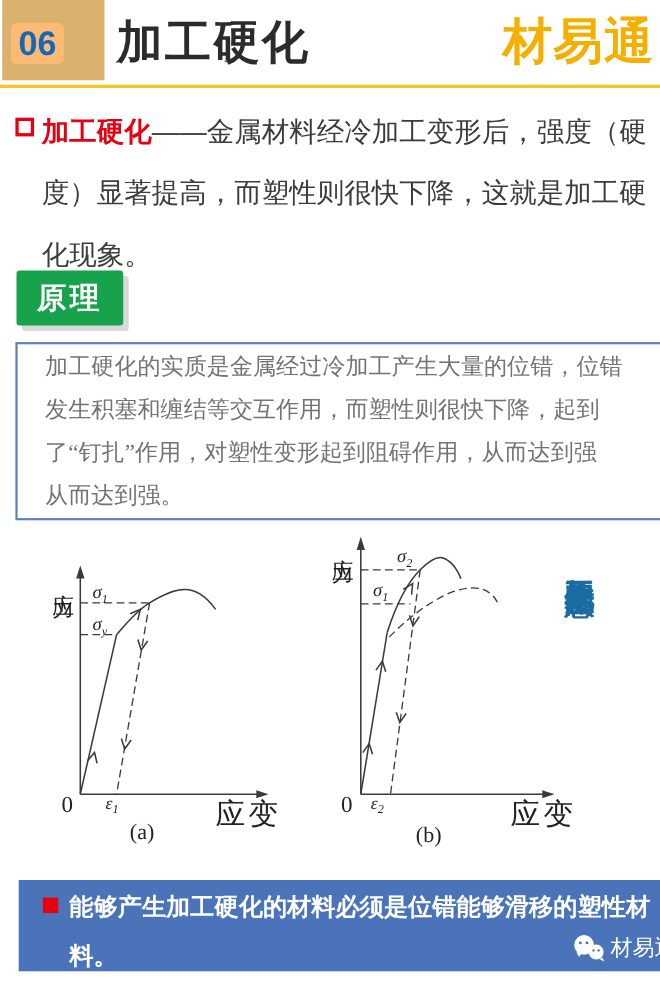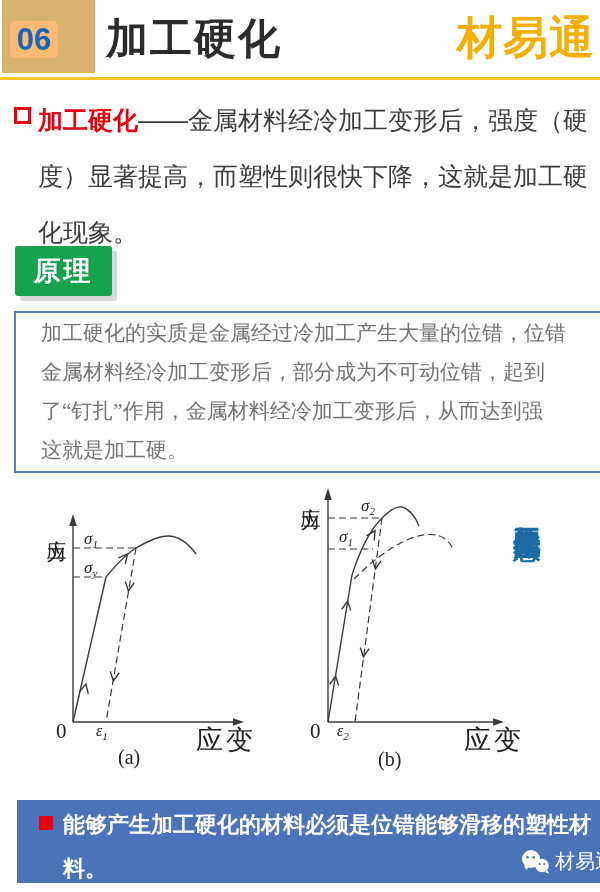--- a/index.html
+++ b/index.html
@@ -68,23 +68,23 @@
     <span>原理</span>
   </div>
 
   <div class="abs def-text">
     <span class="dline"><span class="def-term">加工硬化</span><span>——金属材料经冷加工变形后，强度（硬</span></span>
     <span class="dline">度）显著提高，而塑性则很快下降，这就是加工硬</span>
     <span class="dline">化现象。</span>
   </div>
   <div class="abs principle-box">
     <span class="pline">加工硬化的实质是金属经过冷加工产生大量的位错，位错</span>
-    <span class="pline">金属材料经冷加工变形后，部分成为不可动位错，起到</span>
-    <span class="pline">了“钉扎”作用，金属材料经冷加工变形后，从而达到强</span>
-    <span class="pline">这就是加工硬。</span>
+    <span class="pline">发生积塞和缠结等交互作用，而塑性则很快下降，起到</span>
+    <span class="pline">了“钉扎”作用，对塑性变形起到阻碍作用，从而达到强</span>
+    <span class="pline">从而达到强。</span>
   </div>
 
   <svg class="fig-svg" style="left:25px;top:495px;" width="245" height="285" viewBox="0 0 245 285">
     <path d="M48,227 V29"></path>
     <polygon class="arrowhead" points="48,19 44.2,31 51.8,31"></polygon>
     <path d="M48,227 H209"></path>
     <polygon class="arrowhead" points="219,227 208,223.3 208,230.7"></polygon>
     <path class="dash" d="M48,53 H111"></path>
     <path class="dash" d="M48,82 H81"></path>
     <path d="M48,227 L81,82"></path>

